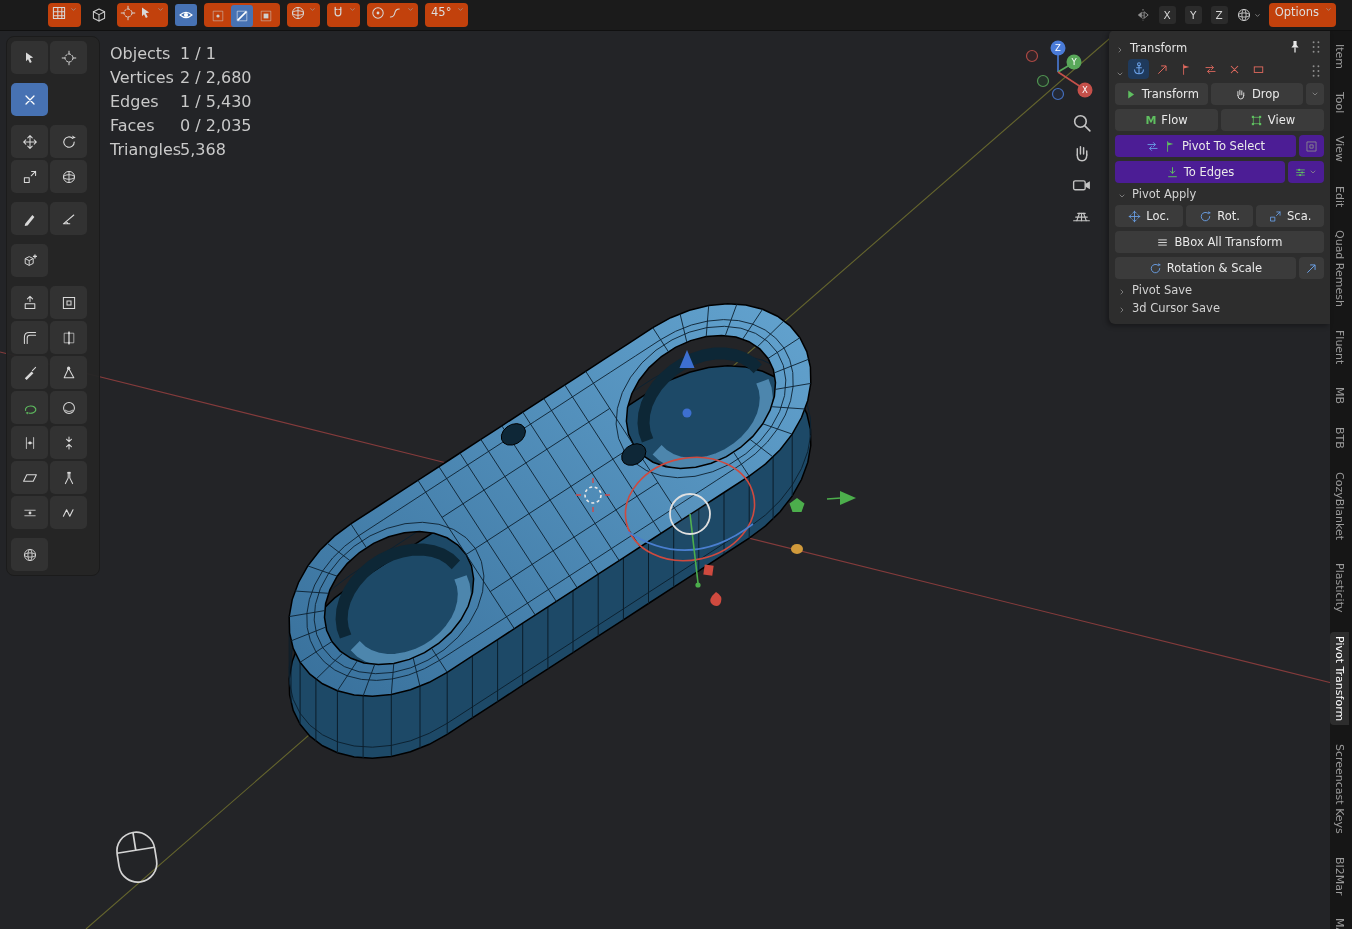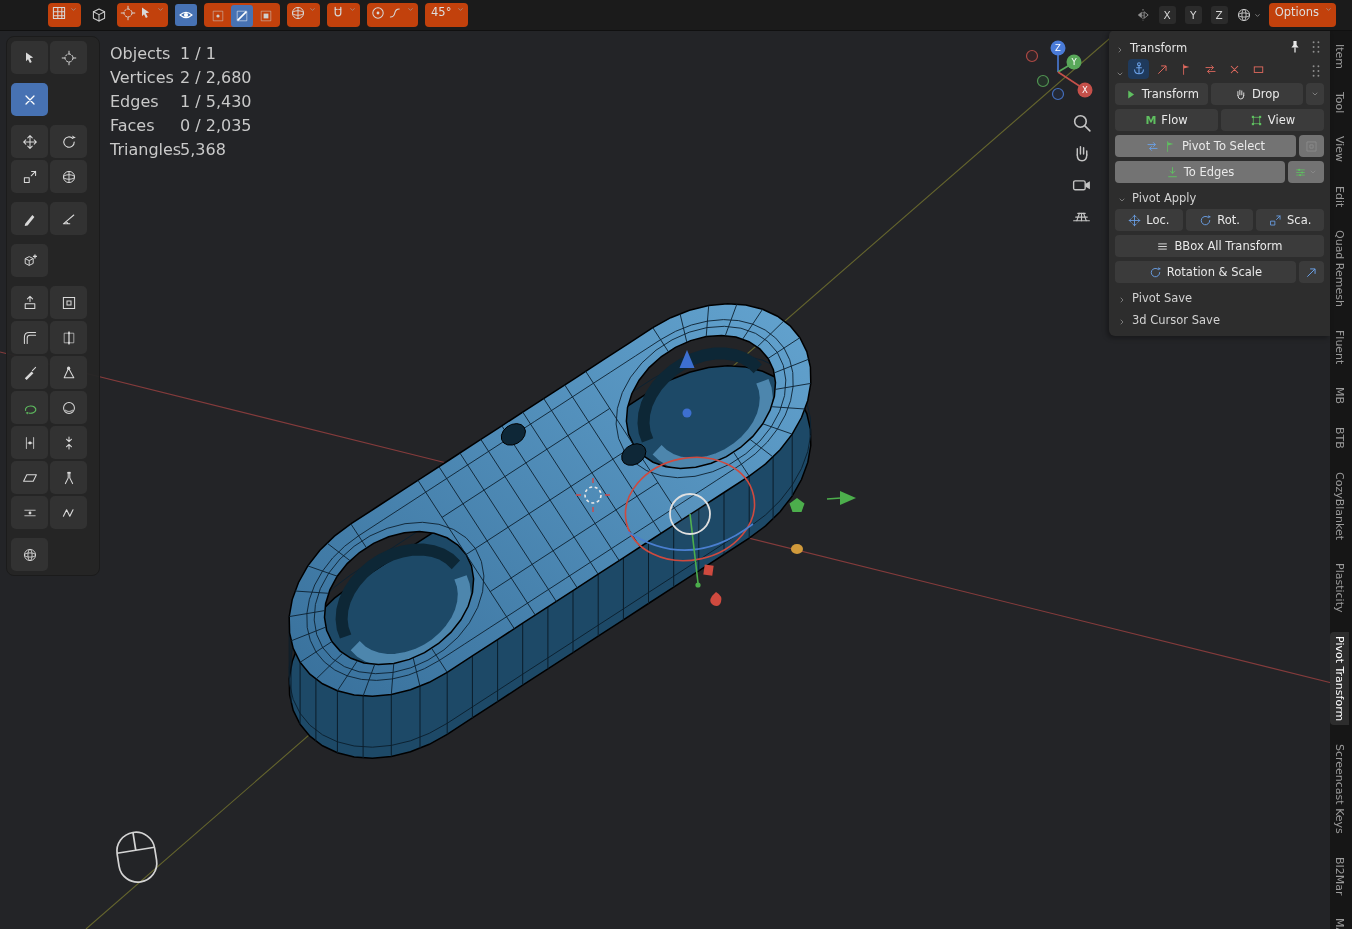--- a/index.html
+++ b/index.html
@@ -29,26 +29,26 @@
   .tbtn.ghost{background:transparent}
   .tsp{grid-column:span 2;height:5px}
   
   #stats{position:absolute;left:110px;top:44px;z-index:3;display:grid;grid-template-columns:62px auto;column-gap:8px;row-gap:5px;
          font-size:16px;color:#c9c9c9}
   
   #npanel{position:absolute;right:22px;top:30px;width:209px;background:#2dbb; background:#2d2d2d;border-radius:6px 0 0 6px;
           padding:5px 6px 9px 6px;z-index:5;box-shadow:-2px 2px 5px rgba(0,0,0,.35)}
   .prow{display:flex;align-items:flex-end;gap:3px;margin-top:4px}
   .phead{color:#e4e4e4;font-size:11.5px;gap:5px}
-  .phead2{color:#d2d2d2;font-size:11.5px;gap:5px;margin-top:8px;padding-left:2px}
+  .phead2{color:#d2d2d2;font-size:11.5px;gap:5px;padding-left:2px}
   .chev-r{transform:rotate(-90deg)}
   .sp{flex:1}
   .pbtn{flex:1;height:22px;background:#3b3b3b;border-radius:4px;display:flex;align-items:center;justify-content:center;
         gap:5px;font-size:11.5px;color:#e9e9e9;padding:0 4px;white-space:nowrap}
-  .pbtn.dark{background:#737373}
+  .pbtn.dark{background:#4c1d95}
   .pbtn.sqr{flex:0 0 25px;padding:0}
   .pbtn.sqr2{flex:0 0 36px;padding:0;gap:1px}
   .pbtn.chv{flex:0 0 18px;padding:0}
   .togglebtn{width:21px;height:20px;border-radius:4px;display:flex;align-items:center;justify-content:center}
   .togglebtn.active{background:#1f3a5c}
   .mletter{color:#5fbf60;font-weight:bold;font-size:11px}
   
   #tabs{position:absolute;right:0;top:30px;bottom:0;width:22px;background:#161616;z-index:4;display:flex;flex-direction:column;
         align-items:flex-start;padding-top:10px;gap:15px;overflow:hidden}
   .vtab{writing-mode:vertical-rl;font-size:11px;color:#9a9a9a;padding:4px 3px;border-radius:4px 0 0 4px;white-space:nowrap;line-height:1.2}

